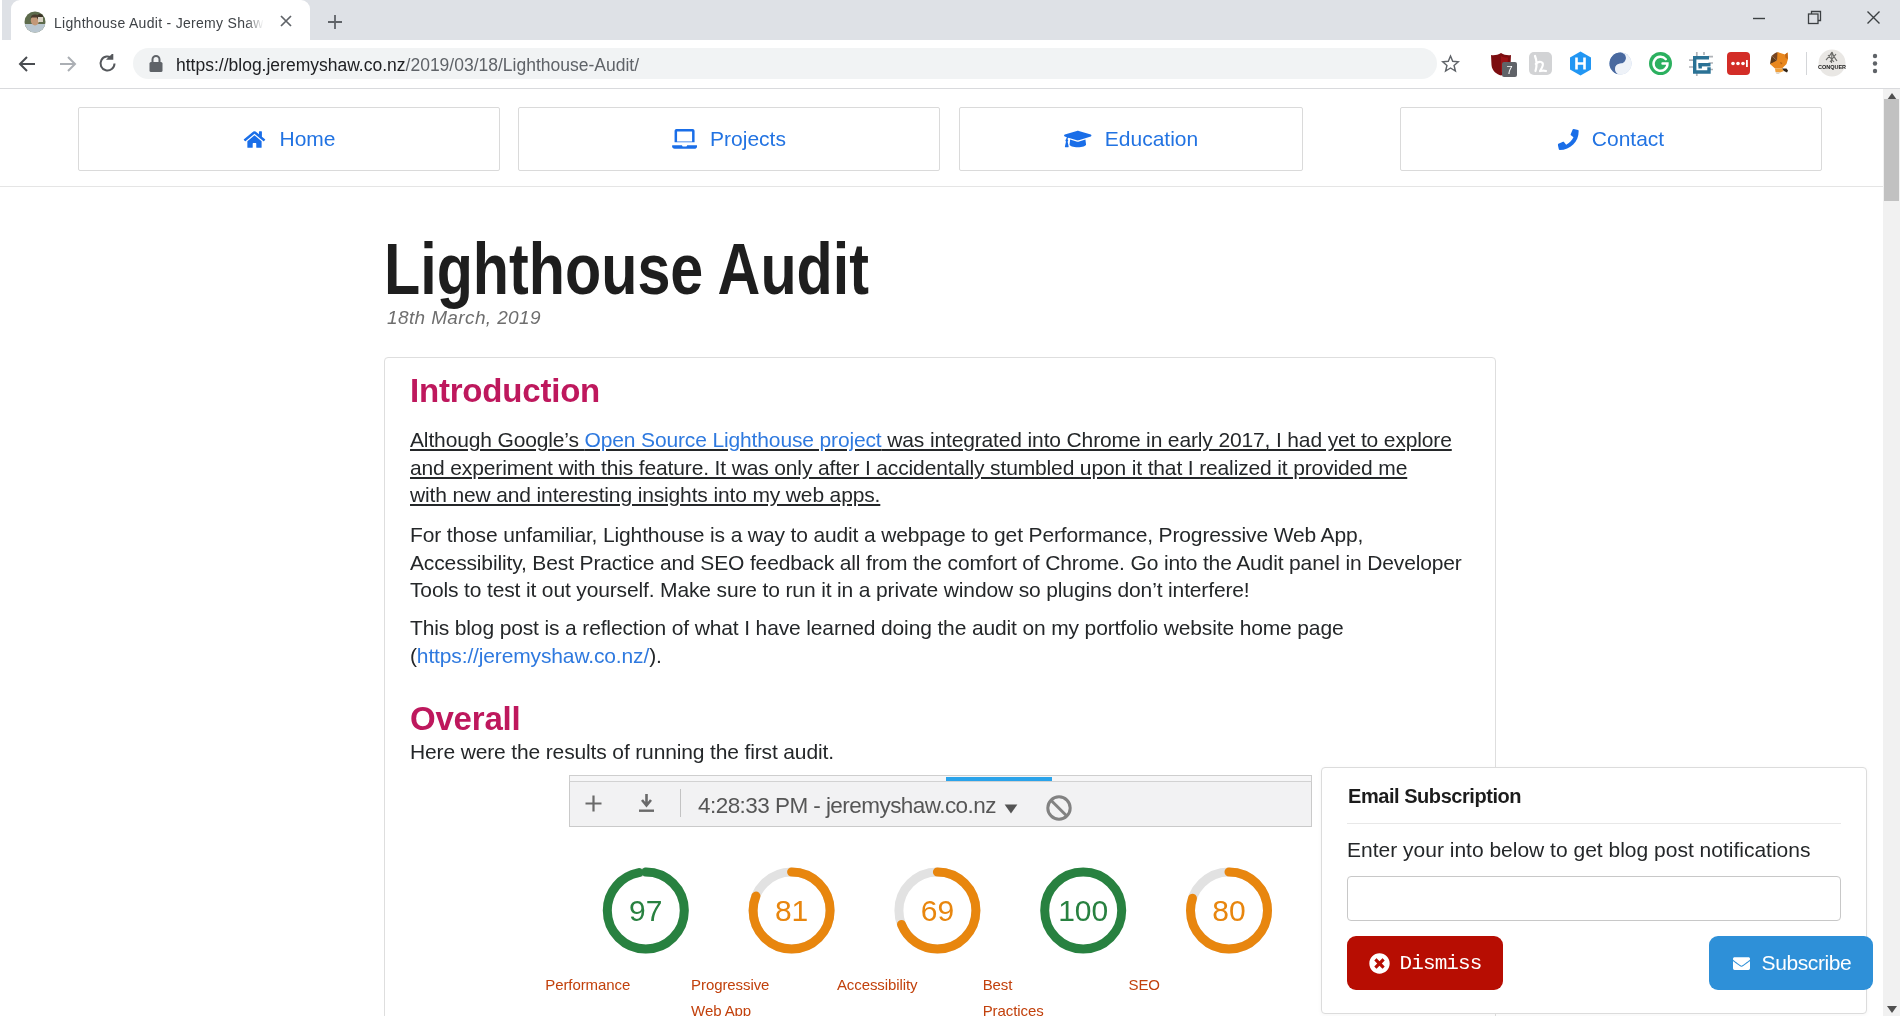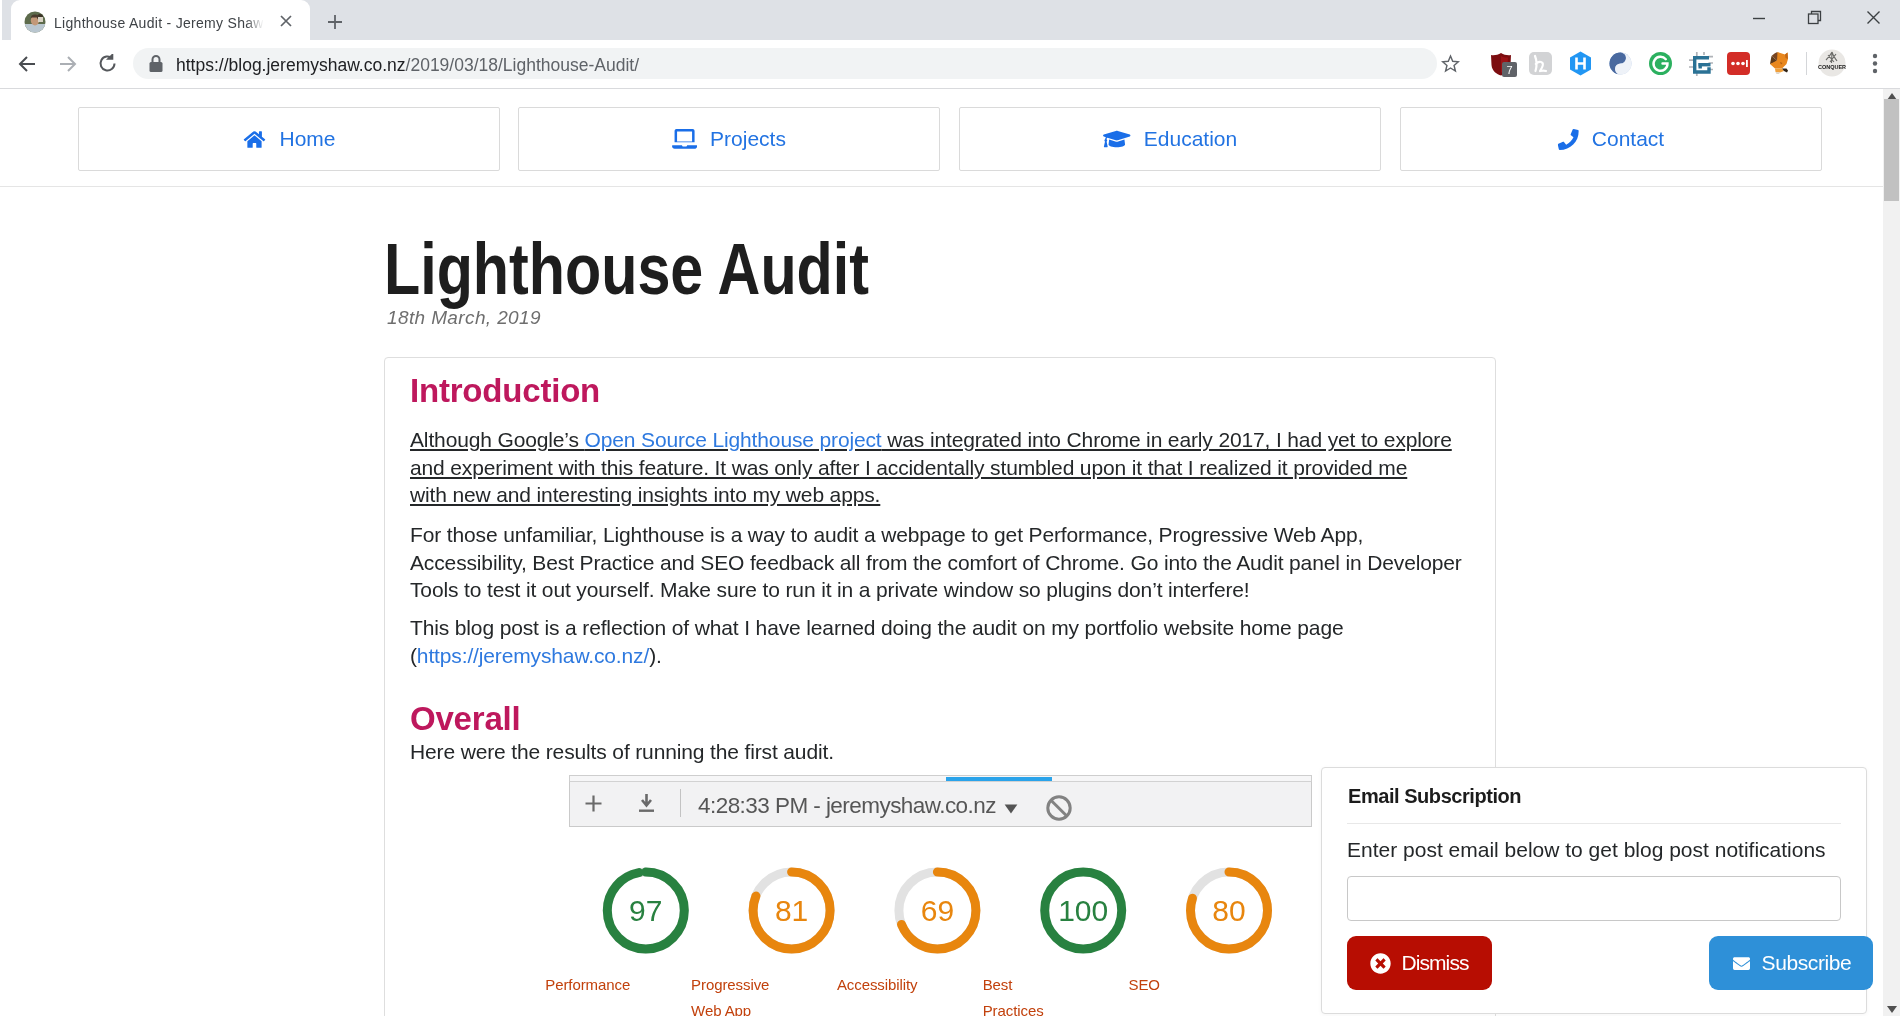--- a/index.html
+++ b/index.html
@@ -34,21 +34,21 @@
 #bluetab { position:absolute; left:946px; top:687.6px; width:106px; height:4px; background:#2aa3ea; }
 #shottext { position:absolute; left:698px; top:704.3px; font-size:22.5px; letter-spacing:-0.55px; color:#565656; }
 .glabel { position:absolute; font-size:15px; line-height:26px; letter-spacing:-0.09px; color:#c2410c; text-align:left; top:883.3px; width:200px; }
 
 #epanel { position:absolute; left:1321px; top:678px; width:546px; height:247px; background:#fff; border:1px solid #dcdcdc; border-radius:4px; box-shadow:0 1px 4px rgba(0,0,0,0.04); }
 #etitle { position:absolute; left:1348px; top:695.6px; font-size:20px; font-weight:bold; letter-spacing:-0.45px; color:#1c1c1c; }
 #ediv { position:absolute; left:1347px; top:733.5px; width:494px; height:1px; background:#e8e8e8; }
 #esub { position:absolute; left:1347px; top:748.8px; font-size:21px; letter-spacing:0px; color:#242729; }
 #einput { position:absolute; left:1347px; top:787px; width:494px; height:45px; border:1px solid #c8c8c8; border-radius:4px; background:#fff; }
 .ebtn { position:absolute; top:847px; height:54px; border-radius:9px; color:#fff; font-size:21px; display:flex; align-items:center; justify-content:center; }
-#dismiss { left:1347px; width:145px; background:#b70d02; letter-spacing:-0.9px; }
+#dismiss { left:1347px; width:156px; background:#b70d02; letter-spacing:-0.9px;font-family:Liberation Mono, monospace; }
 #subscribe { left:1665px; width:164px; background:#2e90d8; letter-spacing:-0.4px;margin-left:44px; }
 .ebtn svg { margin-right:10px; flex:none; }
 
 #sbar { position:absolute; left:1883px; top:89px; width:17px; height:927px; background:#f1f1f1; }
 #sthumb { position:absolute; left:1px; top:9.5px; width:15px; height:102px; background:#c1c1c1; }
 .sarr { position:absolute; left:0; width:0; height:0; border-left:5px solid transparent; border-right:5px solid transparent; margin-left:3.5px; }
 </style>
 </head>
 <body>
 <div id="root">
@@ -186,21 +186,21 @@
           </svg>
       Home</span>
       </div>
     <div class="navbox" style="left:518px;width:422px;">
         <span class="navin">
       <svg width="25" height="20" viewBox="0 0 640 512" fill="#1a6ee8">
             <path d="M512 64v256H128V64h384m16-64H112C85.5 0 64 21.5 64 48v288h512V48c0-26.5-21.5-48-48-48zm100 416H389.5c-3 0-5.5 2.1-5.9 5.1C381.2 436.3 368 448 352 448h-64c-16 0-29.2-11.7-31.6-26.9-.5-2.9-3-5.1-5.9-5.1H12c-6.6 0-12 5.4-12 12v16c0 35.3 28.7 64 64 64h512c35.3 0 64-28.7 64-64v-16c0-6.6-5.4-12-12-12z"></path>
           </svg>
       Projects</span>
       </div>
-    <div class="navbox" style="left:959px;width:422px;">
+    <div class="navbox" style="left:959px;width:344px;">
         <span class="navin">
       <svg width="28" height="22" viewBox="0 0 640 512" fill="#1a6ee8">
             <path d="M622.34 153.2L343.4 67.5c-15.2-4.67-31.6-4.67-46.79 0L17.66 153.2c-23.54 7.23-23.54 38.36 0 45.59l48.63 14.94c-10.67 13.19-17.23 29.28-17.88 46.9C38.78 266.15 32 276.11 32 288c0 10.78 5.68 19.85 13.86 25.65L20.33 428.53C18.11 438.52 25.71 448 35.94 448h56.11c10.24 0 17.84-9.48 15.62-19.47L82.14 313.65C90.32 307.85 96 298.78 96 288c0-11.57-6.47-21.25-15.66-26.87.76-15.02 8.44-28.3 20.69-36.72L296.6 284.5c9.06 2.78 26.44 6.25 46.79 0l278.95-85.7c23.55-7.24 23.55-38.36 0-45.6zM352.79 315.09c-28.53 8.76-52.84 3.92-65.59 0l-145.02-44.55L128 384c0 35.35 85.96 64 192 64s192-28.65 192-64l-14.18-113.47-145.03 44.56z"></path>
           </svg>
       Education</span>
       </div>
     <div class="navbox" style="left:1400px;width:422px;">
         <span class="navin">
       <svg width="21" height="21" viewBox="0 0 512 512" fill="#1a6ee8">
             <path d="M493.4 24.6l-104-24c-11.3-2.6-22.9 3.3-27.5 13.9l-48 112c-4.2 9.8-1.4 21.3 6.9 28l60.6 49.6c-36 76.7-98.9 140.5-177.2 177.2l-49.6-60.6c-6.8-8.3-18.2-11.1-28-6.9l-112 48C3.9 366.5-2 378.1.6 389.4l24 104C27.1 504.2 36.7 512 48 512c256.1 0 464-207.5 464-464 0-11.2-7.7-20.9-18.6-23.4z"></path>
@@ -259,21 +259,21 @@
       </g>
     </svg>
     <div class="glabel" style="left:545.3px;">Performance</div>
     <div class="glabel" style="left:691.1px;">Progressive<br>Web App</div>
     <div class="glabel" style="left:836.9px;">Accessibility</div>
     <div class="glabel" style="left:982.7px;">Best<br>Practices</div>
     <div class="glabel" style="left:1128.5px;">SEO</div>
     <div id="epanel"></div>
     <div id="etitle">Email Subscription</div>
     <div id="ediv"></div>
-    <div id="esub">Enter post email below to get blog post notifications</div>
+    <div id="esub">Enter your into below to get blog post notifications</div>
     <div id="einput"></div>
     <div class="ebtn" id="dismiss">
       <svg width="21" height="21" viewBox="0 0 512 512" fill="#fff">
           <path d="M256 8C119 8 8 119 8 256s111 248 248 248 248-111 248-248S393 8 256 8zm121.6 313.1c4.7 4.7 4.7 12.3 0 17L338 377.6c-4.7 4.7-12.3 4.7-17 0L256 312l-65.1 65.6c-4.7 4.7-12.3 4.7-17 0L134.4 338c-4.7-4.7-4.7-12.3 0-17l65.6-65-65.6-65.1c-4.7-4.7-4.7-12.3 0-17l39.6-39.6c4.7-4.7 12.3-4.7 17 0l65 65.7 65.1-65.6c4.7-4.7 12.3-4.7 17 0l39.6 39.6c4.7 4.7 4.7 12.3 0 17L312 256l65.6 65.1z"></path>
         </svg>
       Dismiss</div>
     <div class="ebtn" id="subscribe">
       <svg width="21" height="17" viewBox="0 0 512 512" fill="#fff">
           <path d="M502.3 190.8c3.9-3.1 9.7-.2 9.7 4.7V400c0 26.5-21.5 48-48 48H48c-26.5 0-48-21.5-48-48V195.6c0-5 5.7-7.8 9.7-4.7 22.4 17.4 52.1 39.5 154.1 113.6 21.1 15.4 56.7 47.8 92.2 47.6 35.7.3 72-32.8 92.3-47.6 102-74.1 131.6-96.3 154-113.7zM256 320c23.2.4 56.6-29.2 73.4-41.4 132.7-96.3 142.8-104.7 173.4-128.7 5.8-4.5 9.2-11.5 9.2-18.9v-19c0-26.5-21.5-48-48-48H48C21.5 64 0 85.5 0 112v19c0 7.4 3.4 14.3 9.2 18.9 30.6 23.9 40.7 32.4 173.4 128.7 16.8 12.2 50.2 41.8 73.4 41.4z"></path>
         </svg>

